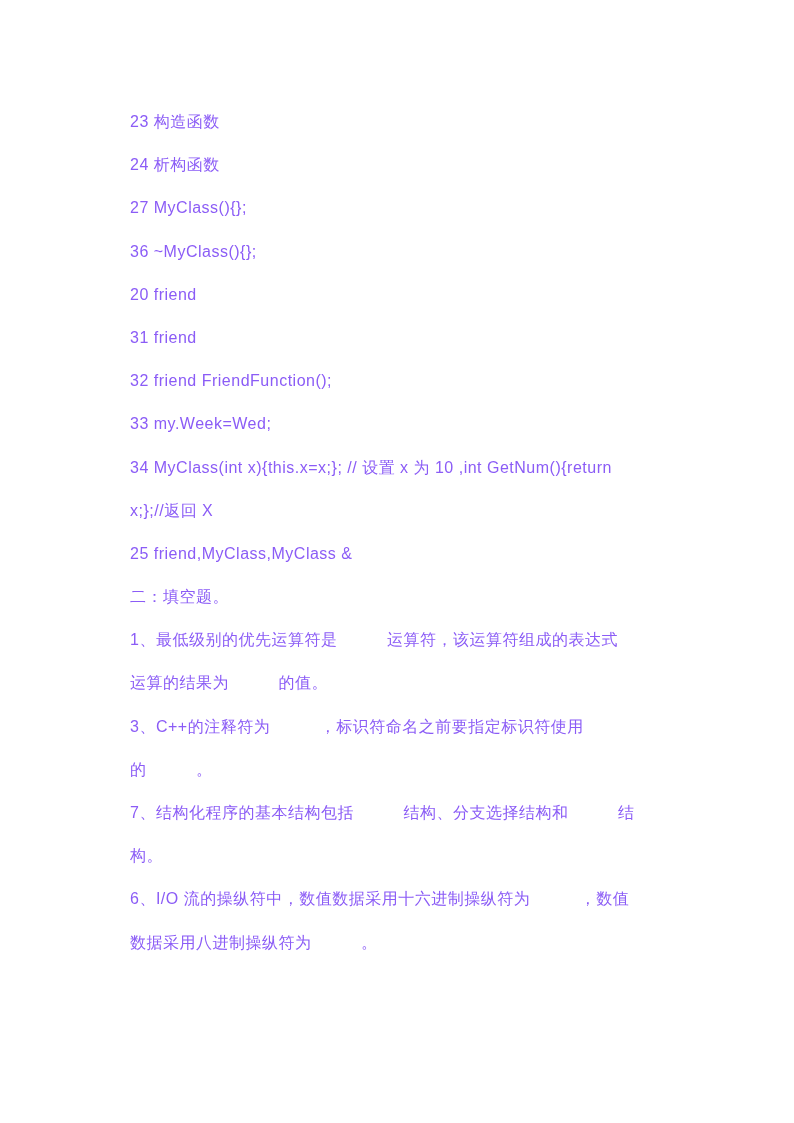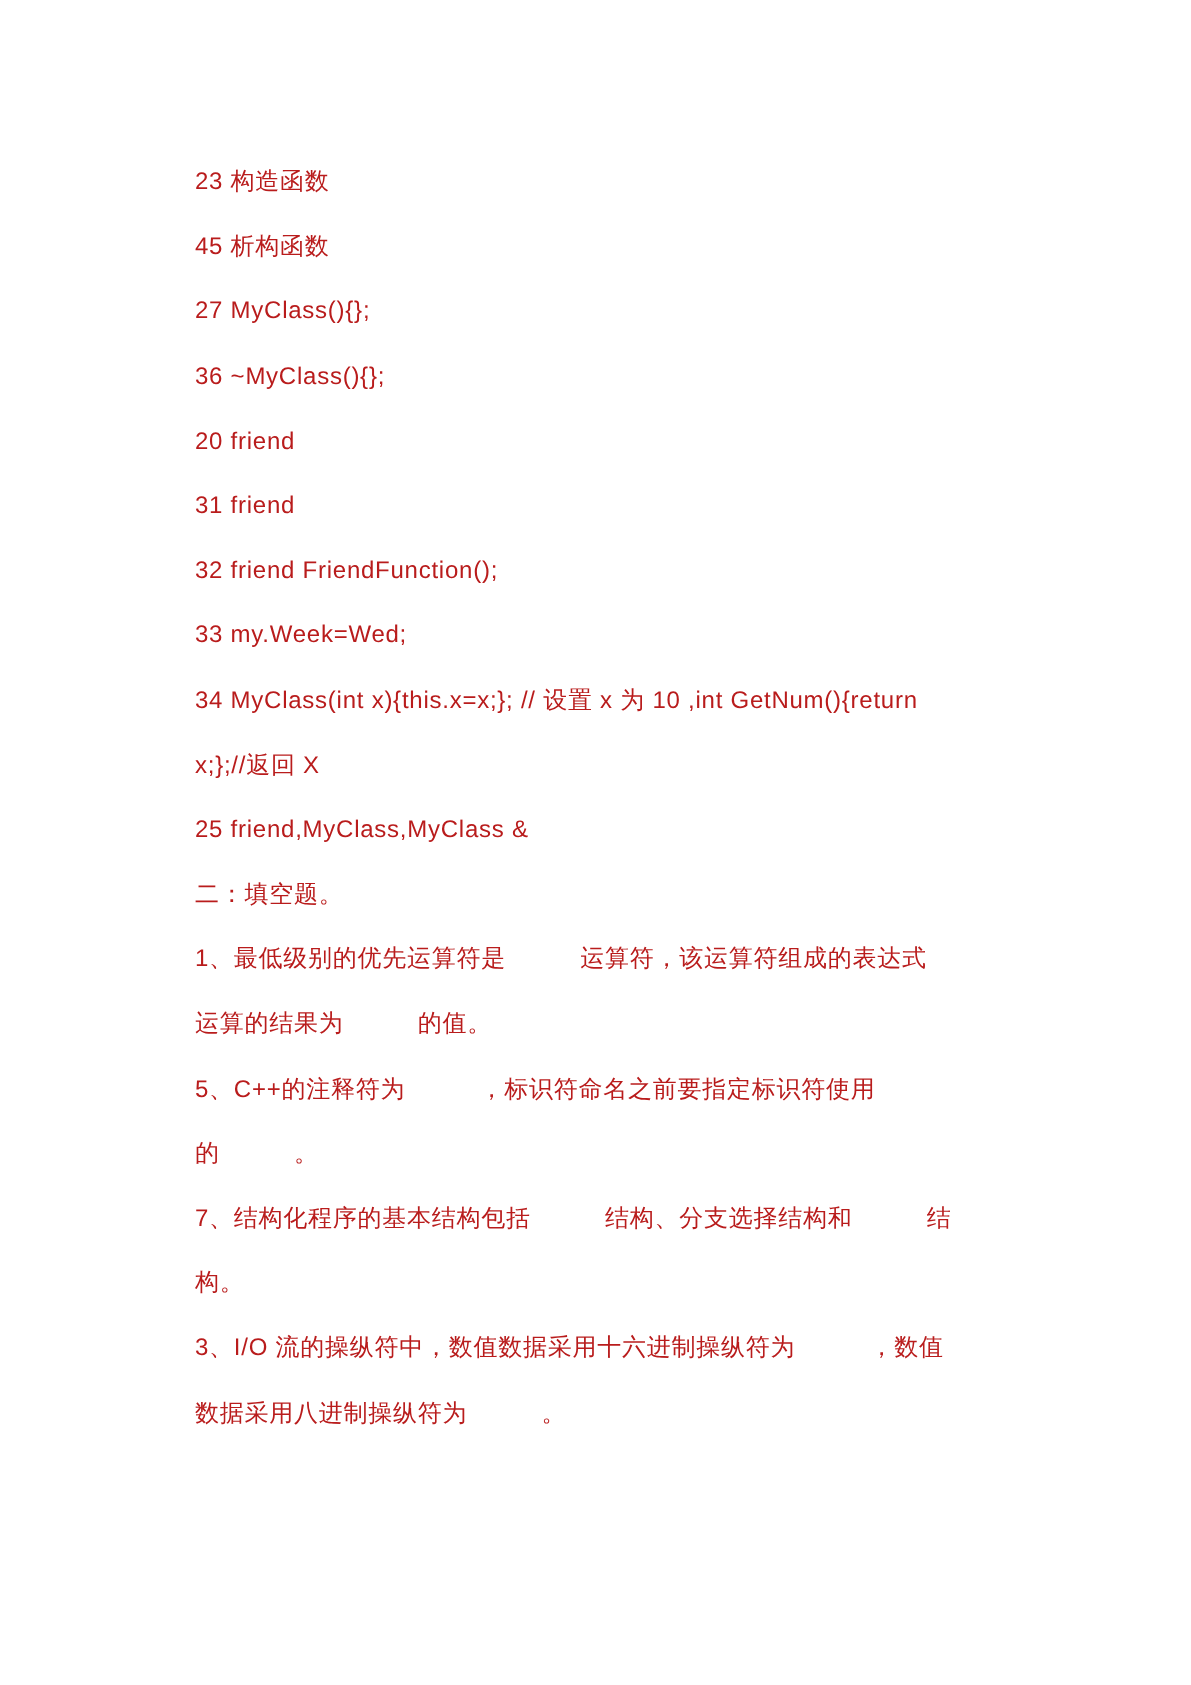--- a/index.html
+++ b/index.html
@@ -9,42 +9,42 @@
     background: #ffffff;
     width: 794px;
     height: 1123px;
   }
   .page {
     padding: 100px 130px 0 130px;
     box-sizing: border-box;
   }
   .line {
     font-size: 16px;
-    color: #b91c1c;
+    color: #8b5cf6;
     line-height: 2.7;
     letter-spacing: 0.5px;
   }
 </style>
 </head>
 <body>
 
 <div class="page">
   <div class="line">23  构造函数</div>
-  <div class="line">45  析构函数</div>
+  <div class="line">24  析构函数</div>
   <div class="line">27 MyClass(){};</div>
   <div class="line">36 ~MyClass(){};</div>
   <div class="line">20 friend</div>
   <div class="line">31 friend</div>
   <div class="line">32 friend FriendFunction();</div>
   <div class="line">33 my.Week=Wed;</div>
   <div class="line">34 MyClass(int x){this.x=x;}; //  设置 x 为 10   ,int GetNum(){return</div>
   <div class="line">x;};//返回 X</div>
   <div class="line">25 friend,MyClass,MyClass &amp;</div>
   <div class="line">二：填空题。</div>
   <div class="line">1、最低级别的优先运算符是   运算符，该运算符组成的表达式</div>
   <div class="line">运算的结果为   的值。</div>
-  <div class="line">5、C++的注释符为   ，标识符命名之前要指定标识符使用</div>
+  <div class="line">3、C++的注释符为   ，标识符命名之前要指定标识符使用</div>
   <div class="line">的   。</div>
   <div class="line">7、结构化程序的基本结构包括   结构、分支选择结构和   结</div>
   <div class="line">构。</div>
-  <div class="line">3、I/O 流的操纵符中，数值数据采用十六进制操纵符为   ，数值</div>
+  <div class="line">6、I/O 流的操纵符中，数值数据采用十六进制操纵符为   ，数值</div>
   <div class="line">数据采用八进制操纵符为   。</div>
 </div>
 
 </body></html>

